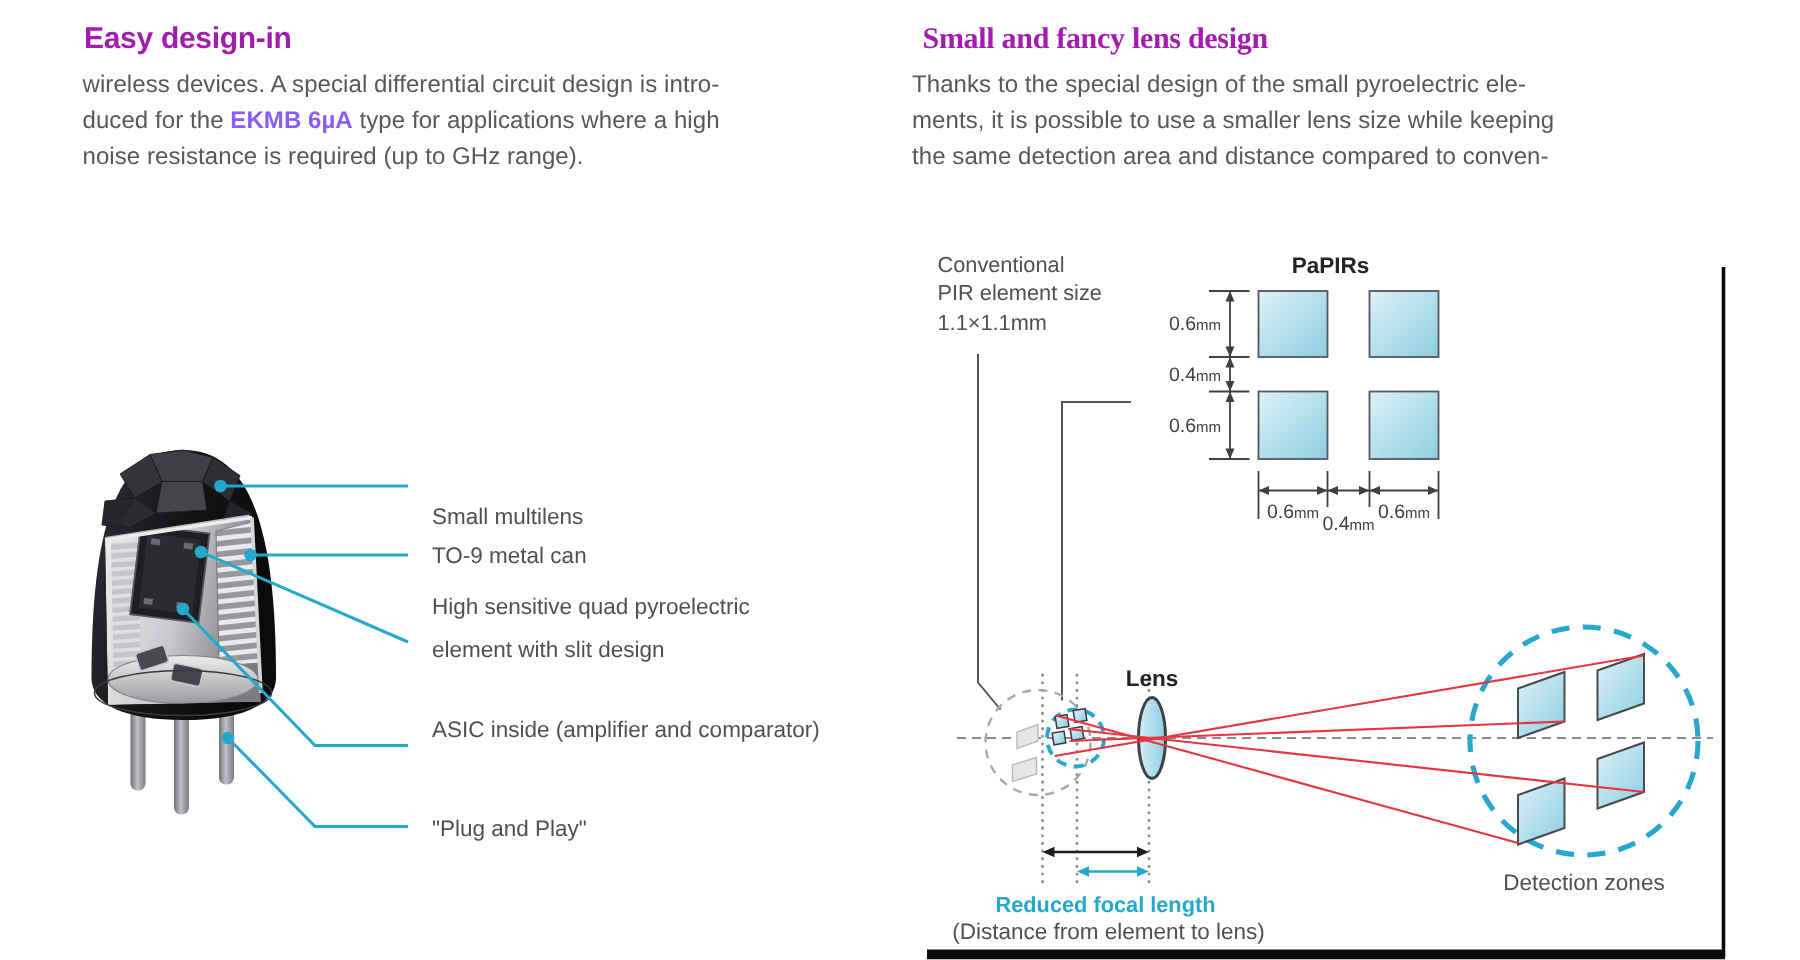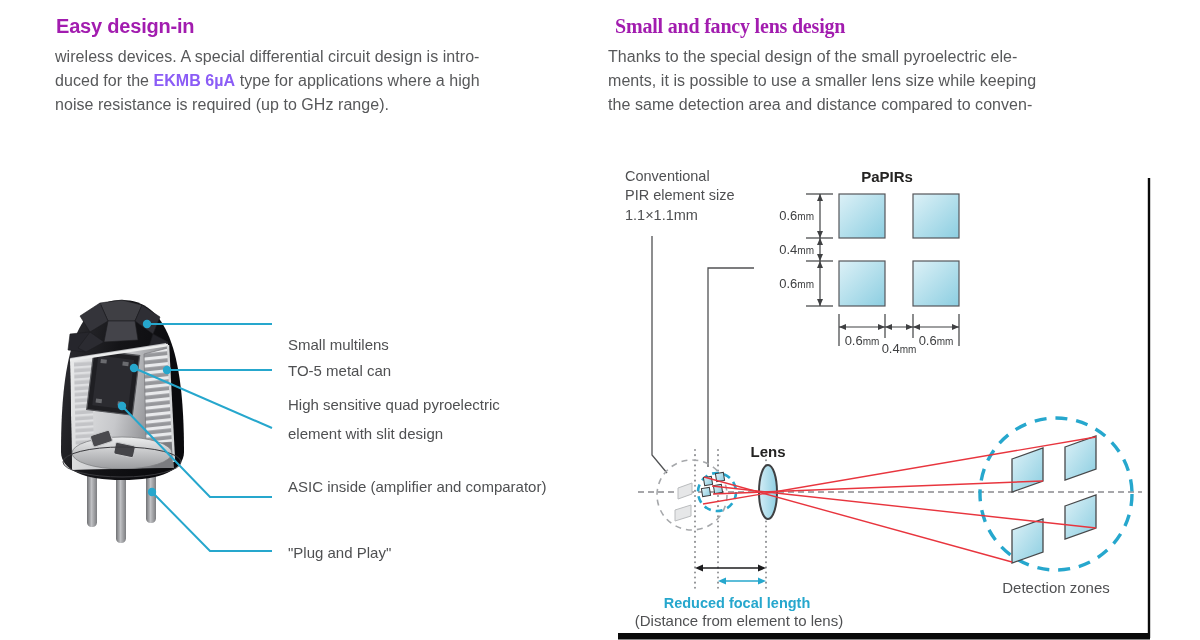--- a/index.html
+++ b/index.html
@@ -119,21 +119,21 @@
     <g fill="#26a7cd">
       <circle cx="97" cy="34" r="4.2"></circle>
       <circle cx="117" cy="80" r="4.2"></circle>
       <circle cx="84" cy="78" r="4.2"></circle>
       <circle cx="72" cy="116" r="4.2"></circle>
       <circle cx="102" cy="202" r="4.2"></circle>
     </g>
   </svg>
 
   <div class="callout-label" style="top:316px;margin-top:20px;">Small multilens</div>
-  <div class="callout-label" style="top:362px;">TO-5 metal can</div>
+  <div class="callout-label" style="top:362px;">TO-9 metal can</div>
   <div class="callout-label two" style="top:390px;">
     <span>High sensitive quad pyroelectric</span>
     <span>element with slit design</span>
   </div>
   <div class="callout-label" style="top:478px;text-align:center;">ASIC inside (amplifier and comparator)</div>
   <div class="callout-label" style="top:544px;">"Plug and Play"</div>
 
   <h1 class="heading" style="left:615px;top:14px;font-family:Liberation Serif, serif;">Small and fancy lens design</h1>
   <div class="bodytext" style="left:608px;top:45px;width:540px;">
     <div>Thanks to the special design of the small pyroelectric ele-</div>

